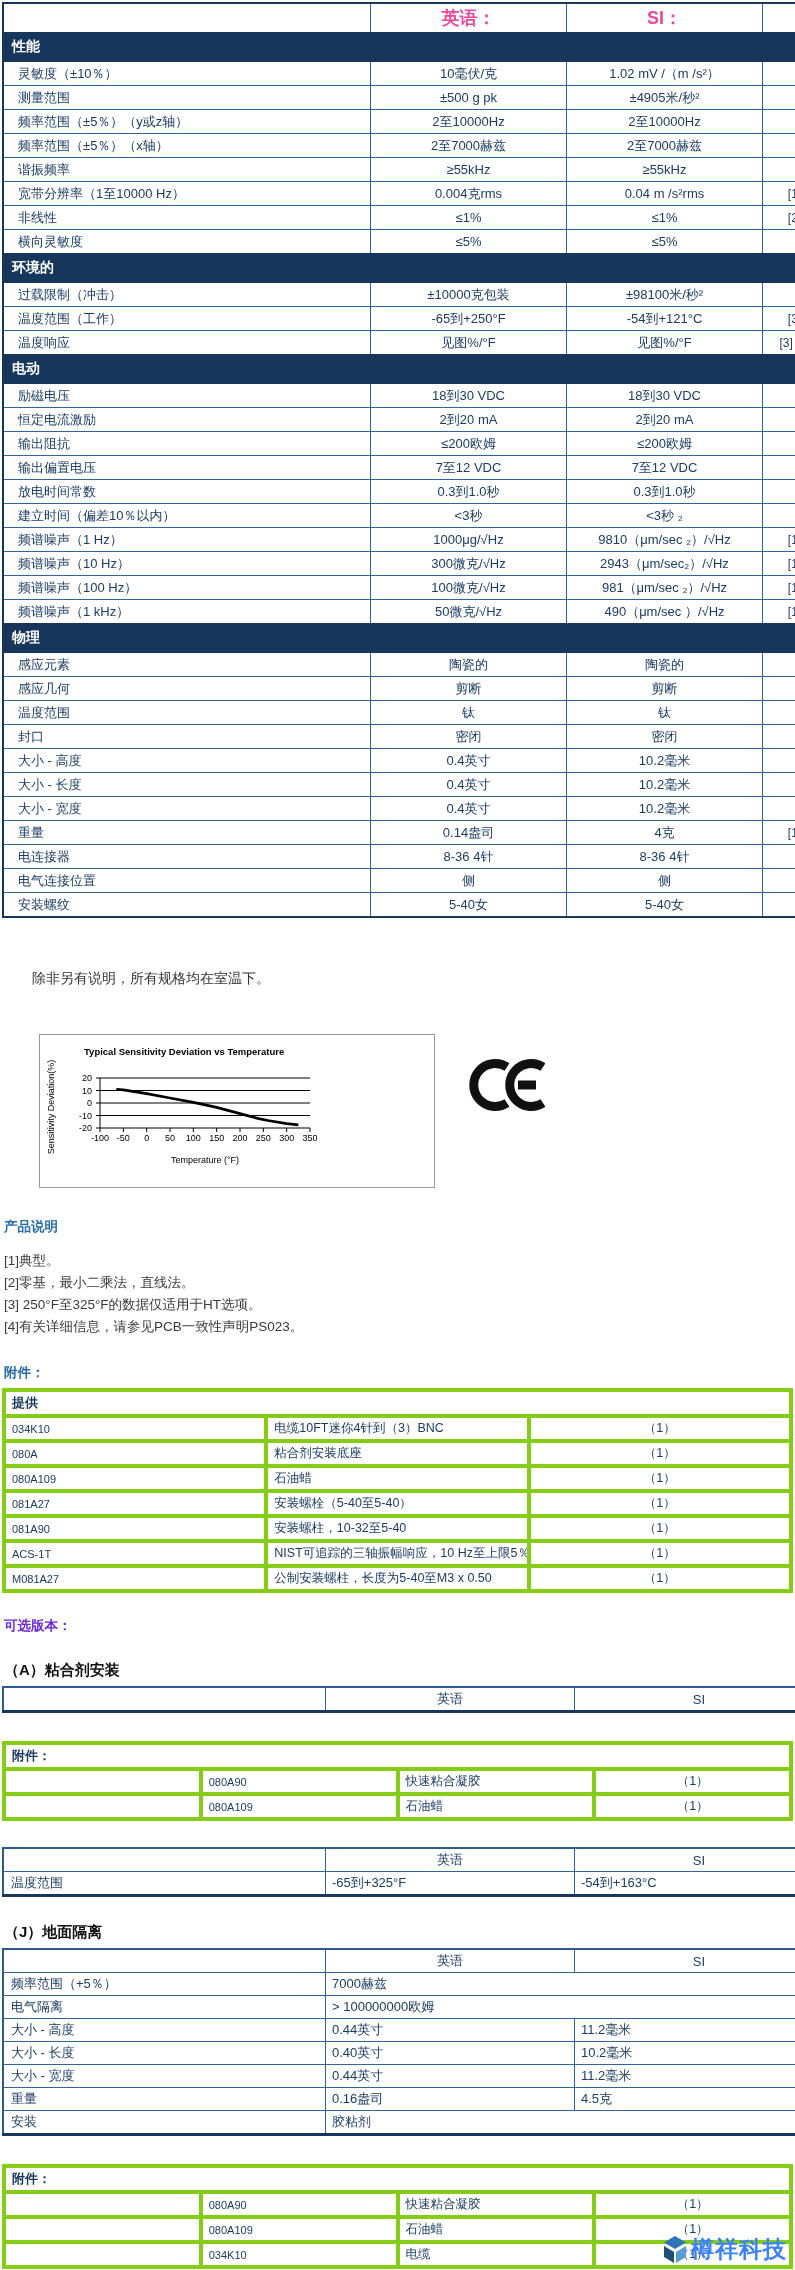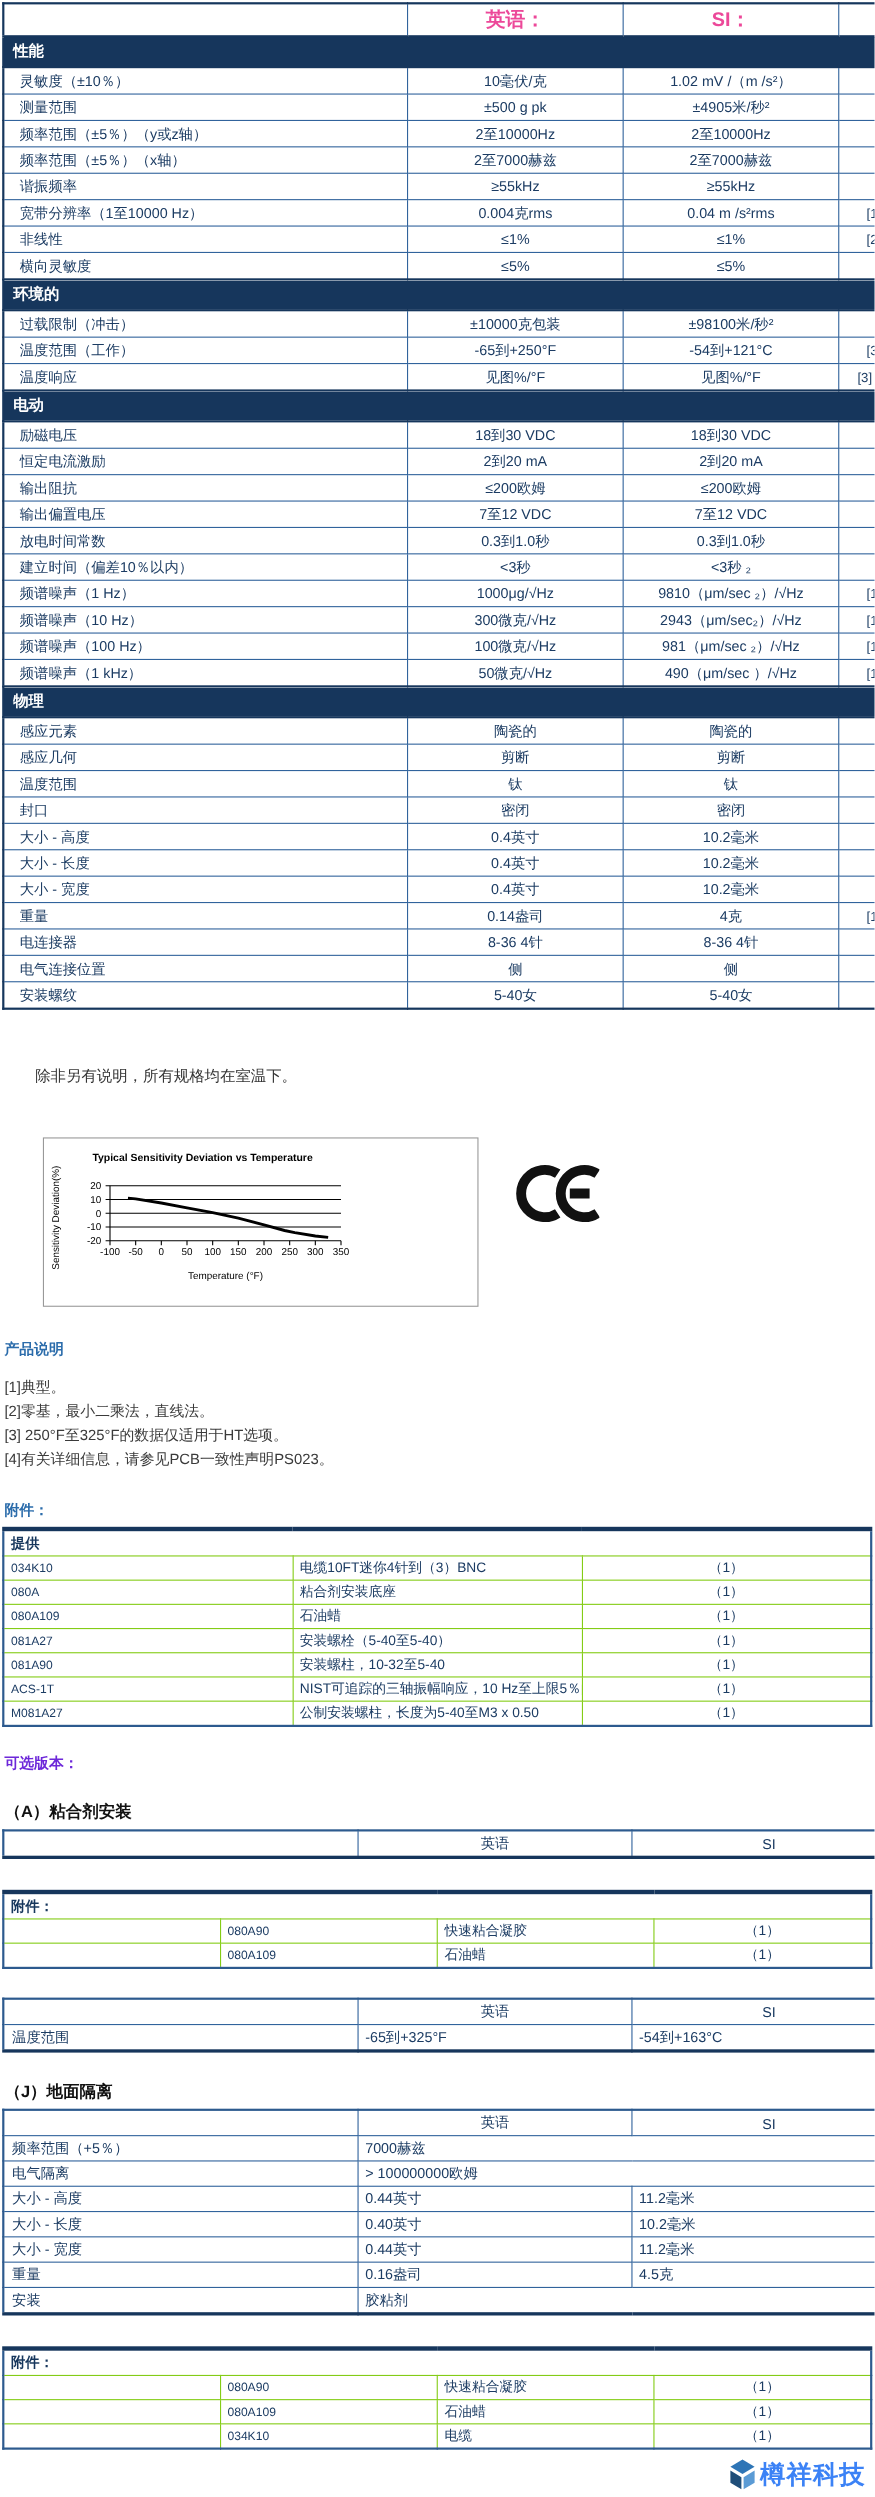--- a/index.html
+++ b/index.html
@@ -28,21 +28,21 @@
   .chart-box{width:394px;height:152px;border:1px solid #999;background:#fff;}
   .ce{margin:24px 0 0 26px;}
 
   .pnotes-title{margin:30px 0 0 4px;font-weight:bold;font-size:13.5px;color:#2b6cab;}
   .pnotes{margin:14px 0 0 4px;font-size:13.5px;color:#3a3a3a;line-height:22px;}
   .attach-label{margin:26px 0 0 4px;font-weight:bold;font-size:13.5px;color:#2b6cab;}
   .optver{margin:24px 0 0 4px;font-weight:bold;font-size:13.5px;color:#6d28d9;}
 
   
   .acc{width:791px;margin:6px 0 0 2px;border:2px solid #2d5a8e;border-top:4px solid #16365c;}
-  .acc td{border:1px solid #84cc16;font-size:12.5px;height:16px;padding:2px 6px;overflow:hidden;white-space:nowrap;margin-top:30px;}
+  .acc td{border:4px solid #84cc16;font-size:12.5px;height:16px;padding:2px 6px;overflow:hidden;white-space:nowrap;margin-top:30px;}
   .acc td.acc-title{font-weight:bold;font-size:13px;color:#16365c;}
   .acc td.model{font-size:11px;}
   .acc td.qty{width:60px;text-align:center;}
   .acc3 td.model{width:110px;}
   .acc4 td.lead{width:50px;}
   .acc4 td.model{width:236px;}
 
   
   .opt{margin-top:26px;}
   .opt-title{margin:0 0 6px 4px;font-weight:bold;font-size:15px;color:#111;}

